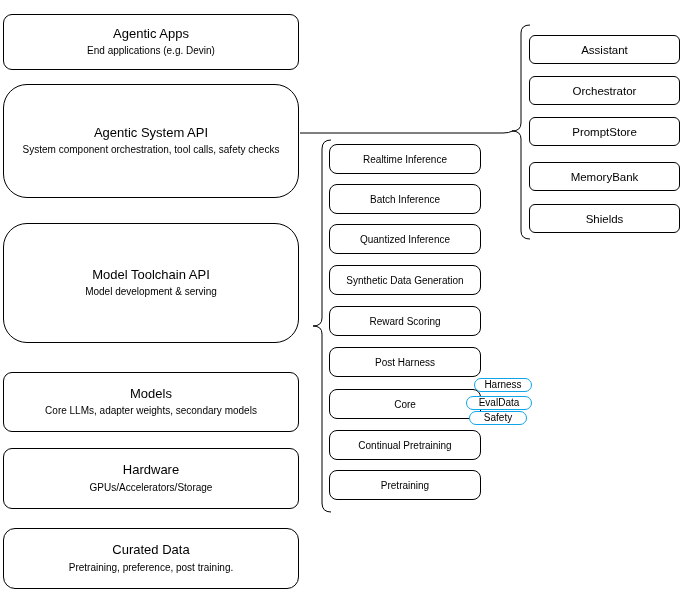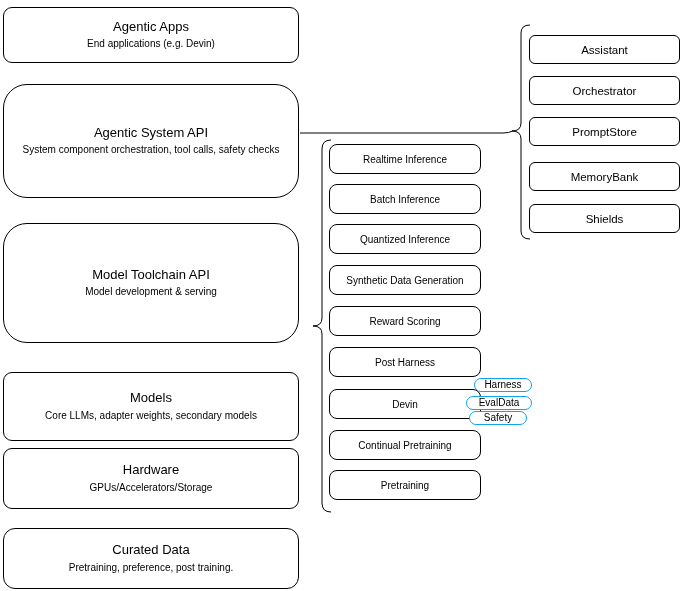--- a/index.html
+++ b/index.html
@@ -73,52 +73,52 @@
 <body>
 
 <div class="canvas">
 
   <svg class="edges" viewBox="0 0 682 591">
     <path d="M 300 133 L 503 133 Q 509 133 512.5 131" fill="none" stroke="#000000" stroke-width="1"></path>
     <path d="M 530 25 Q 521 25 521 33 L 521 123 Q 521 131 512 131 Q 521 131 521 139 L 521 231 Q 521 239 530 239" fill="none" stroke="#000000" stroke-width="1"></path>
     <path d="M 331 140 Q 322 140 322 149 L 322 318 Q 322 326 313 326 Q 322 326 322 334 L 322 503 Q 322 512 331 512" fill="none" stroke="#000000" stroke-width="1"></path>
   </svg>
 
-  <div class="node lbox r-sm" style="top:7px;height:56px;">
+  <div class="node lbox r-sm" style="top:14px;height:56px;">
     <div class="t">Agentic Apps</div>
     <div class="s">End applications (e.g. Devin)</div>
   </div>
   <div class="node lbox r-lg" style="top:84px;height:114px;">
     <div class="t">Agentic System API</div>
     <div class="s">System component orchestration, tool calls, safety checks</div>
   </div>
   <div class="node lbox r-lg" style="top:223px;height:120px;">
     <div class="t">Model Toolchain API</div>
     <div class="s">Model development &amp; serving</div>
   </div>
-  <div class="node lbox r-sm" style="top:372px;height:69px;">
+  <div class="node lbox r-sm" style="top:372px;height:60px;">
     <div class="t">Models</div>
     <div class="s">Core LLMs, adapter weights, secondary models</div>
   </div>
   <div class="node lbox r-sm" style="top:448px;height:61px;">
     <div class="t">Hardware</div>
     <div class="s">GPUs/Accelerators/Storage</div>
   </div>
   <div class="node lbox r-sm" style="top:528px;height:61px;border-radius:12px;">
     <div class="t">Curated Data</div>
     <div class="s">Pretraining, preference, post training.</div>
   </div>
 
   <div class="node mbox" style="top:144px;">Realtime Inference</div>
   <div class="node mbox" style="top:184px;">Batch Inference</div>
   <div class="node mbox" style="top:224px;">Quantized Inference</div>
   <div class="node mbox" style="top:265px;">Synthetic Data Generation</div>
   <div class="node mbox" style="top:306px;">Reward Scoring</div>
   <div class="node mbox" style="top:347px;">Post Harness</div>
-  <div class="node mbox" style="top:389px;">Devin</div>
+  <div class="node mbox" style="top:389px;">Core</div>
   <div class="node mbox" style="top:430px;">Continual Pretraining</div>
   <div class="node mbox" style="top:470px;">Pretraining</div>
 
   <div class="pill" style="left:474px;top:378px;width:58px;height:14px;">Harness</div>
   <div class="pill" style="left:466px;top:396px;width:66px;height:14px;">EvalData</div>
   <div class="pill" style="left:469px;top:411px;width:58px;height:14px;">Safety</div>
 
   <div class="node rbox" style="top:35px;">Assistant</div>
   <div class="node rbox" style="top:76px;">Orchestrator</div>
   <div class="node rbox" style="top:117px;">PromptStore</div>

